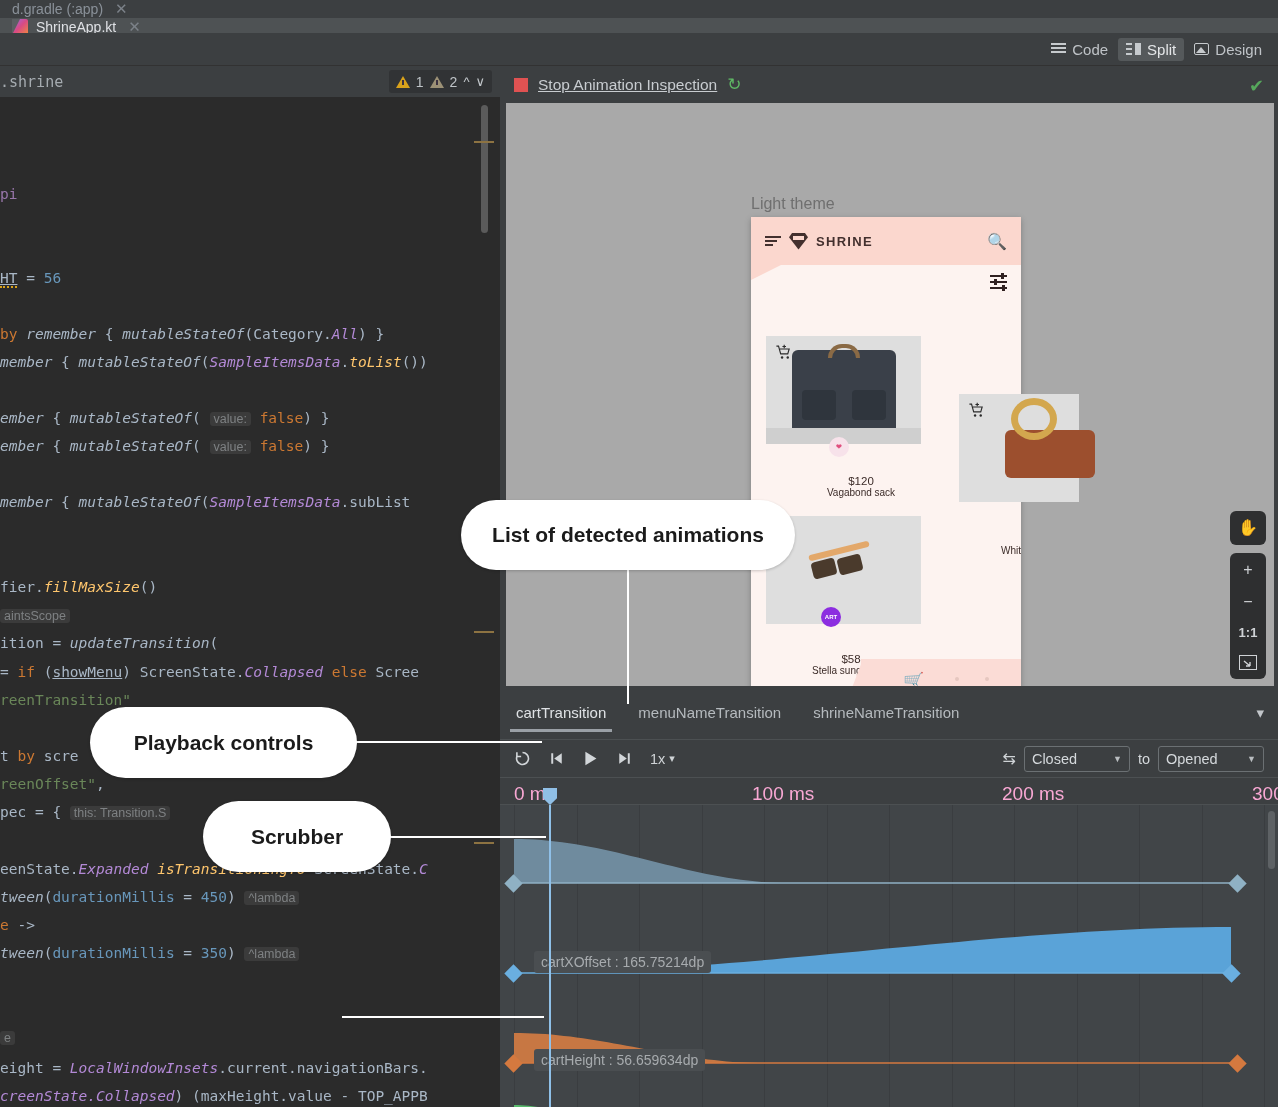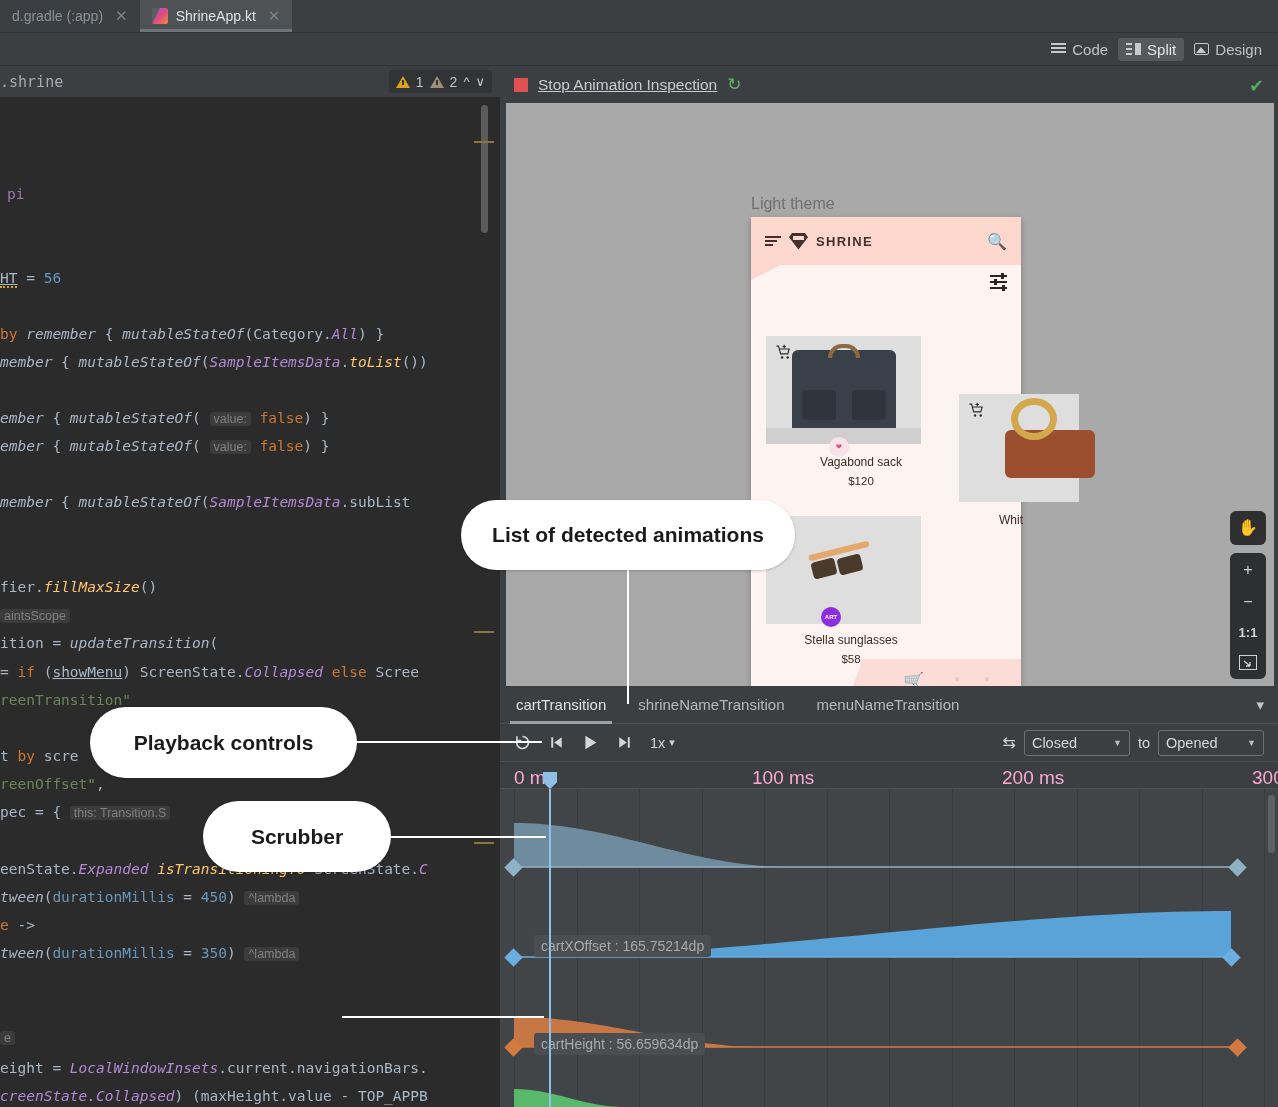--- a/index.html
+++ b/index.html
@@ -8,21 +8,21 @@
     background: #3c3f41;
     font-family: "Liberation Sans", sans-serif;
     overflow: hidden;
   }
   #root { position: relative; width: 1278px; height: 1107px; }
 
   
   .tabbar {
     position: absolute; left: 0; top: 0; width: 1278px; height: 33px;
     background: #3c3f41; border-bottom: 1px solid #323232;
-    display: flex; align-items: stretch;
+    display: flex; align-items: stretch; flex-direction: column;
   }
   .tab {
     display: flex; align-items: center; gap: 8px;
     padding: 0 12px; font-size: 14px; color: #a8adb3;
     position: relative;
   }
   .tab.inactive { color: #8a9199; }
   .tab.active {
     background: #4e5254; color: #dfe1e5;
   }
@@ -100,21 +100,21 @@
   .codeline {
     position: absolute; left: 0; white-space: pre;
     font-family: "DejaVu Sans Mono", monospace; font-size: 14.5px;
     line-height: 18px; color: #a9b7c6;
   }
   .k  { color:#cc7832; }           
   .fn { color:#ffc66d; font-style: italic; }
   .ty { color:#b389d6; font-style: italic; }
   .n  { color:#6897bb; }           
   .s  { color:#6a8759; }           
-  .p  { color:#9876aa;padding-left:7px; }           
+  .p  { color:#9876aa; }           
   .id { color:#a9b7c6; font-style: italic; }
   .u  { text-decoration: underline; }
   .hint {
     background:#3b3b3b; color:#7e8183; border-radius:3px;
     padding: 0 4px; font-size: 12.5px; font-family: "Liberation Sans", sans-serif;
   }
   .squig { border-bottom: 2px dotted #d9a21b; }
 
   
   .ed-scroll {
@@ -185,21 +185,21 @@
   .filter-ico i:nth-child(3){top:12px}
   .filter-ico b{position:absolute;width:3px;height:6px;background:#302020}
   .filter-ico b:nth-child(4){left:11px;top:-2px}
   .filter-ico b:nth-child(5){left:4px;top:4px}
   .filter-ico b:nth-child(6){left:12px;top:10px}
 
   .card-img { position: relative; background:#dedede; }
   .cart-add {
     position:absolute; left:8px; top:8px; width:19px; height:17px;
   }
-  .prod-name { text-align:center; font-size:12px; color:#3b2b28; margin-top:0; }
+  .prod-name { text-align:center; font-size:10px; color:#3b2b28; margin-top:32px; }
   .prod-price{ text-align:center; font-size:11.5px; color:#3b2b28; margin-top:6px; }
   .badge {
     position:absolute; width:20px; height:20px; border-radius:50%;
     display:flex; align-items:center; justify-content:center;
     font-size:7px; color:#fff; font-weight:bold;
   }
   .bottom-cart {
     position:absolute; left:110px; bottom:0; width:160px; height:42px;
     background:#fbdcd6;
   }
@@ -216,21 +216,21 @@
   .zt-btn { color:#cfd2d5; font-size:16px; line-height:1; padding:3px 0;
     display:flex; align-items:center; justify-content:center; width:26px; }
   .zt-fit { border:1.5px solid #cfd2d5; width:18px;height:15px; position:relative; }
 
   
   .animpanel {
     position: absolute; left: 500px; top: 686px; width: 778px; height: 421px;
     background: #3c3f41;
   }
   .anim-tabs {
-    position:relative; height: 38px; display:flex; align-items:center;
+    position:relative; height: 54px; display:flex; align-items:center;
     border-bottom: 1px solid #4c5052;
   }
   .atab { font-size:15px; color:#b5babe; padding: 0 16px; height:38px;
     display:flex; align-items:center; position:relative; }
   .atab.active { color:#dfe2e5; }
   .atab.active::after{
     content:""; position:absolute; left:10px; right:10px; bottom:0;
     height:3px; background:#9aa0a6;
   }
   .atabs-more { margin-left:auto; padding-right:14px; color:#c2c6ca; font-size:15px; }
@@ -473,22 +473,22 @@
           </div>
         </div>
       </div>
     </div>
   </div>
 
   <div class="animpanel">
 
     <div class="anim-tabs" id="anim-tabs">
         <div class="atab active">cartTransition</div>
+        <div class="atab">menuNameTransition</div>
         <div class="atab">shrineNameTransition</div>
-        <div class="atab">menuNameTransition</div>
         <div class="atabs-more">▾</div>
       </div>
 
     <div class="anim-toolbar">
       <span class="pb">
         <svg width="17" height="17" viewBox="0 0 20 20">
             <path d="M10 3a7 7 0 1 1-6.3 4" stroke="#d2d6d9" stroke-width="1.9" fill="none"></path>
             <path d="M3.4 2.5 L3.4 7.6 L8.4 7.6" stroke="#d2d6d9" stroke-width="1.9" fill="none"></path>
           </svg>
       </span>

